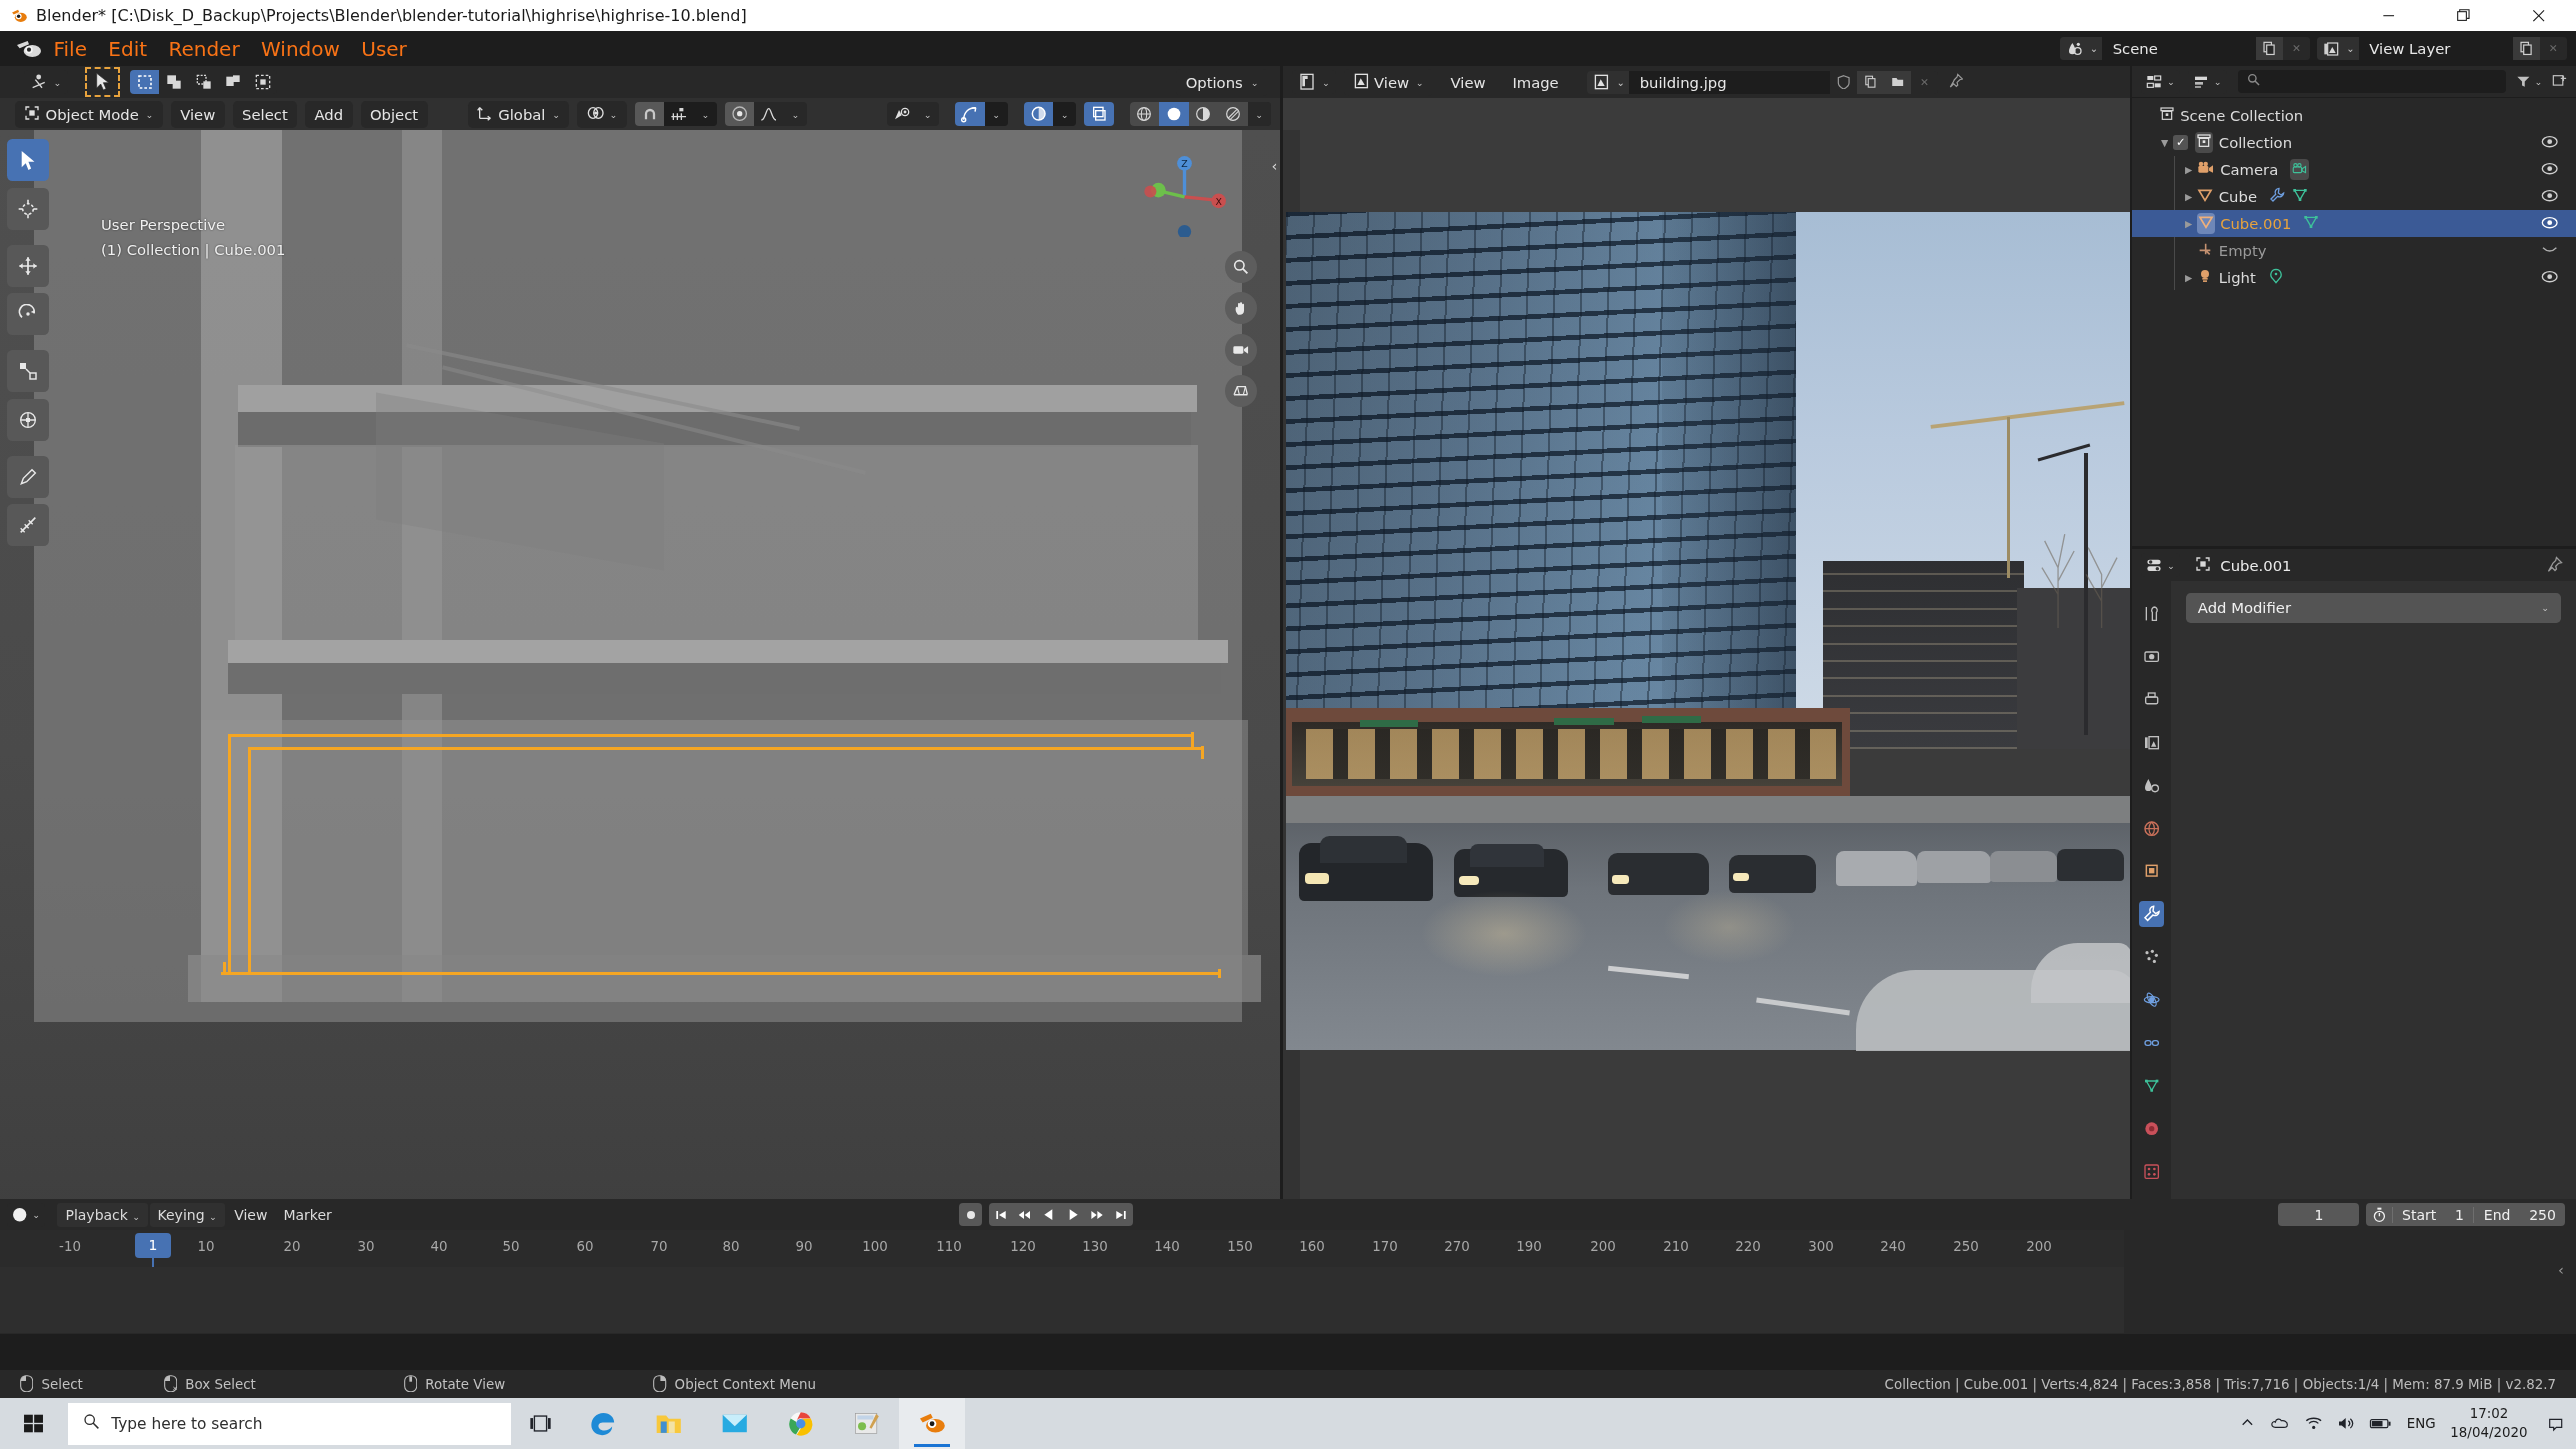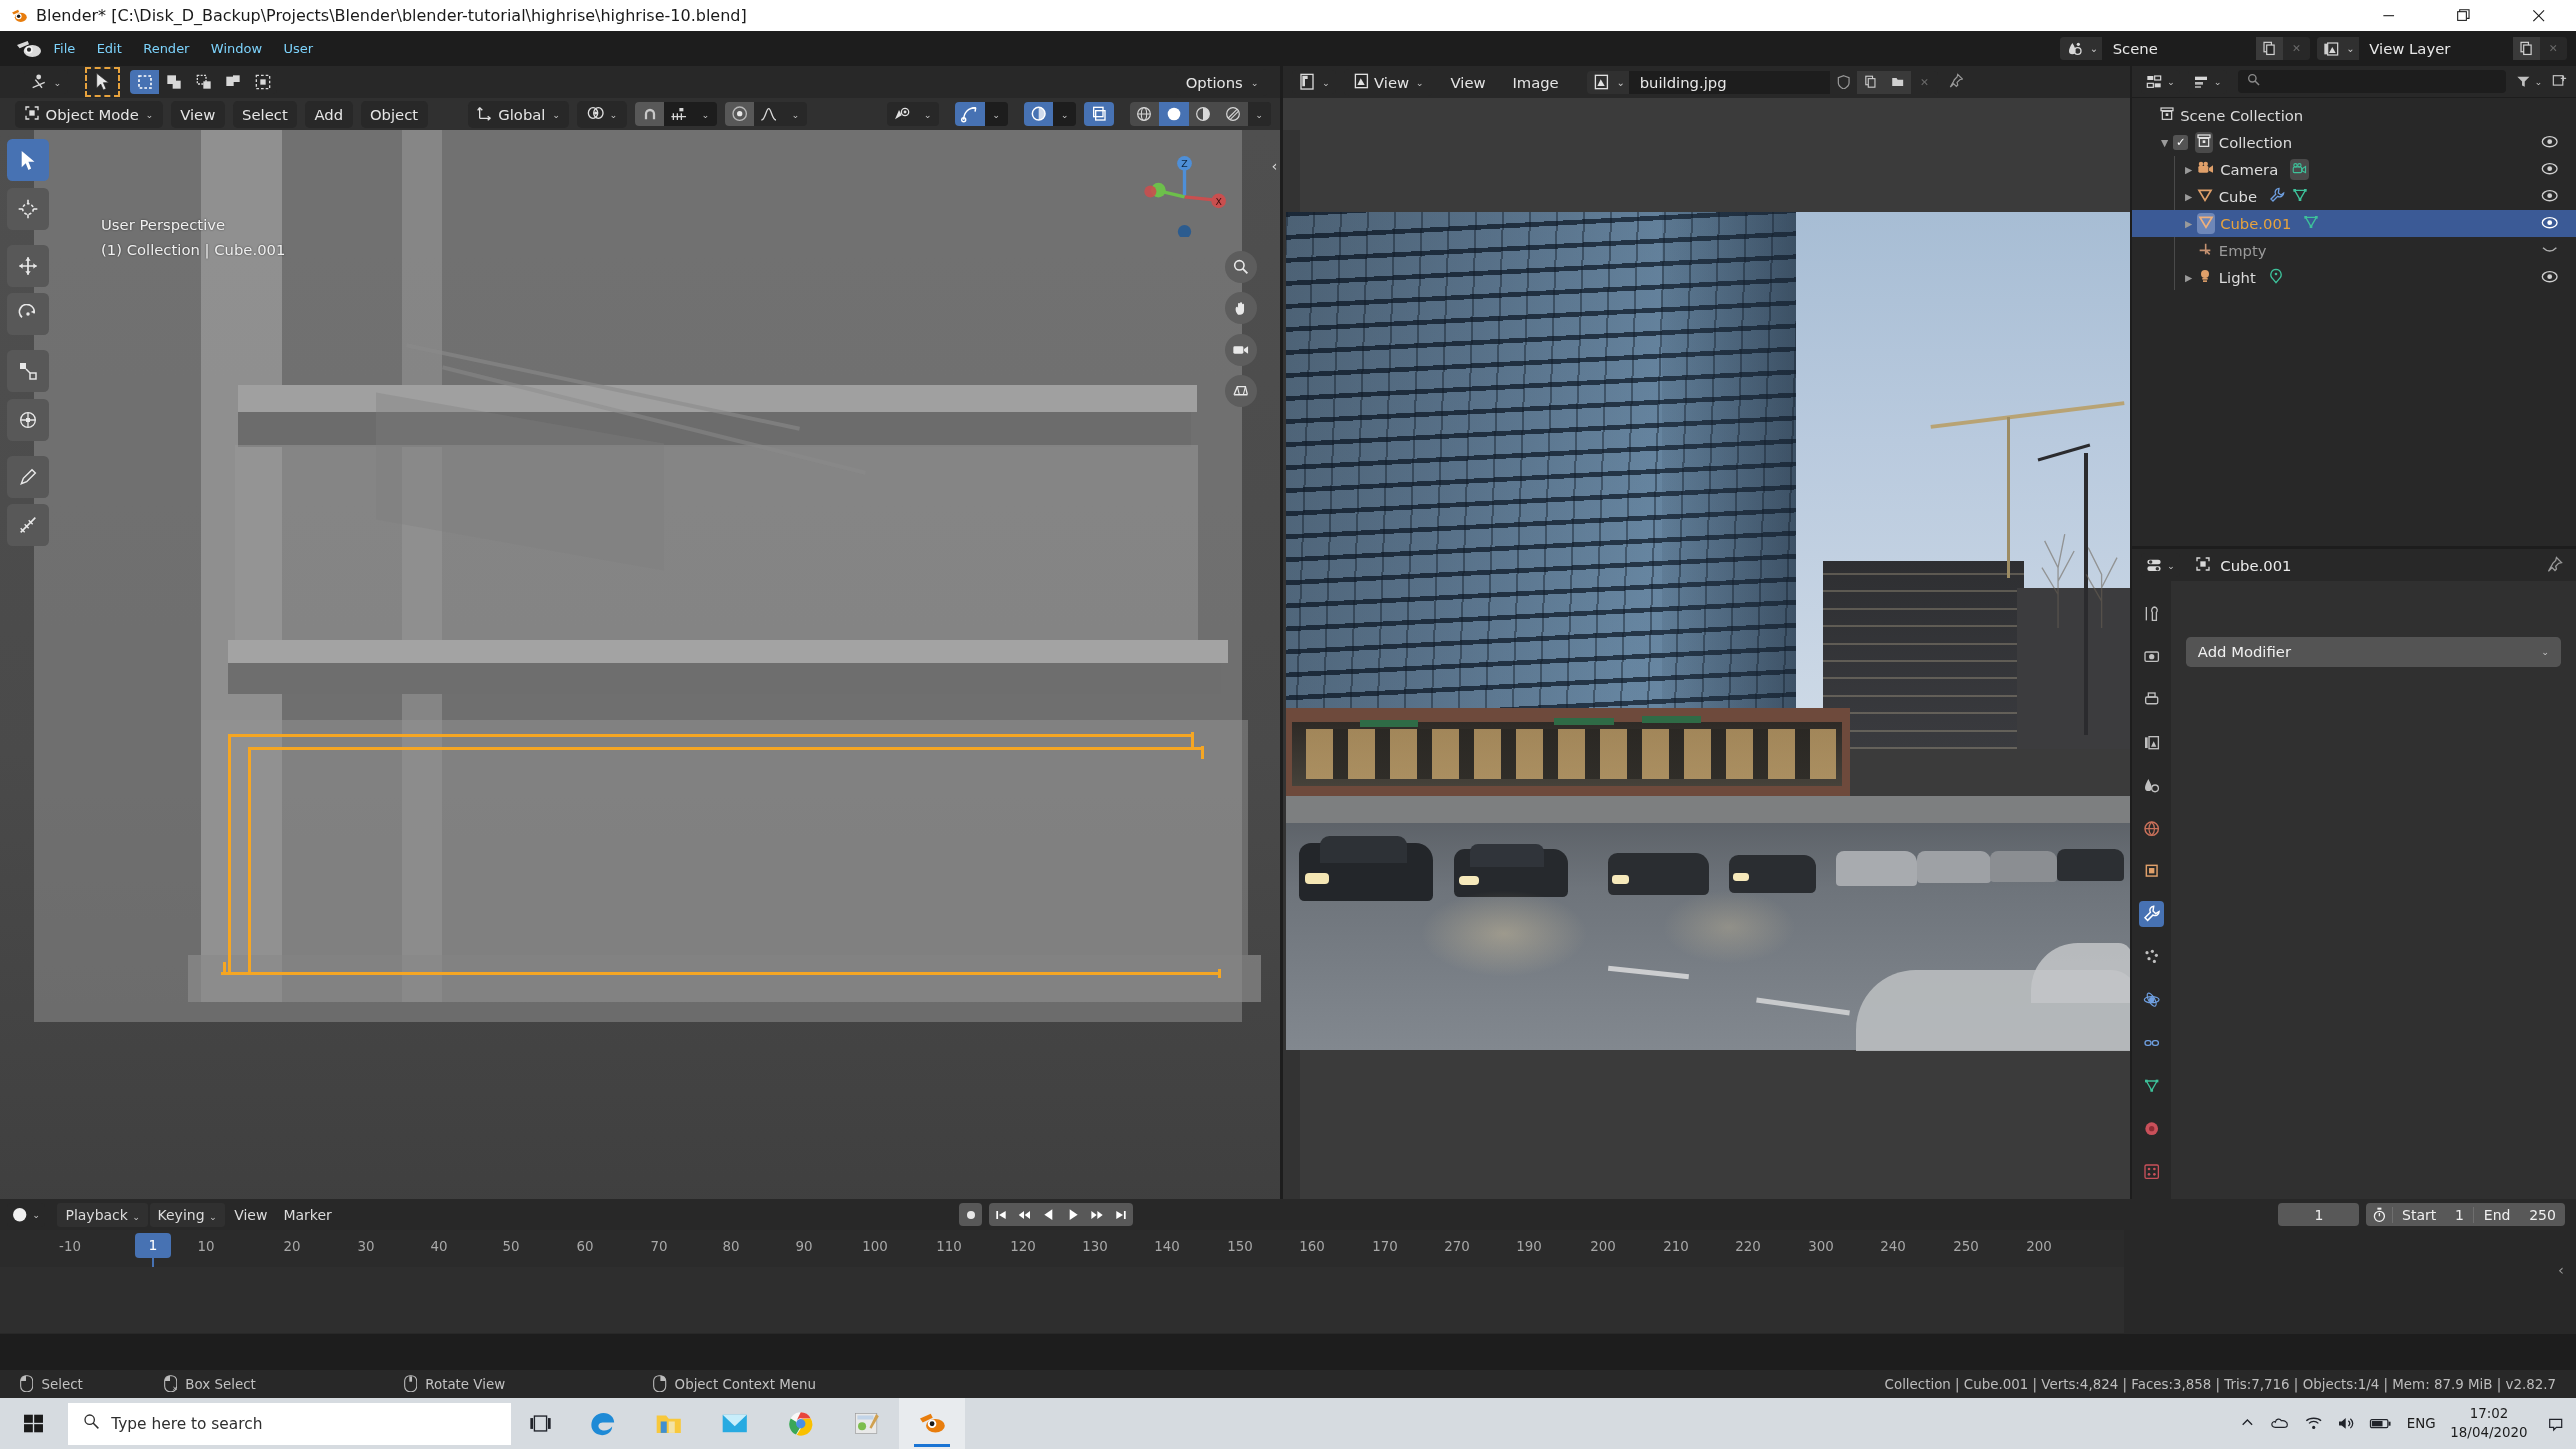--- a/index.html
+++ b/index.html
@@ -31,21 +31,21 @@
   }
   .win-ctrl svg { display: block; }
 
   
   #topbar {
     position: absolute; left: 0; top: 31px; width: 2576px; height: 35px;
     background: #1d1d1d; display: flex; align-items: center;
   }
   #topbar-logo { width: 28px; height: 20px; margin-left: 14.8px; flex: none; }
   .menu-item {
-    font-size: 13px; color: #7dd3fc; padding: 4px 9.4px; margin: 0 1.3px;
+    font-size: 20px; color: #f97316; padding: 4px 9.4px; margin: 0 1.3px;
     white-space: nowrap; border-radius: 2.7px;
   }
   #workspace-tabs { display: flex; align-items: flex-end; height: 35px; margin-left: 17.4px; }
   .ws-tab {
     font-size: 15.4px; color: #9a9a9a; padding: 7.4px 12px 8px 12px;
     background: #282828; margin-right: 2px; white-space: nowrap;
     border-radius: 4.7px 4.7px 0 0; line-height: 1;
   }
   .ws-tab.active { background: #555555; color: #ffffff; }
   .ws-tab.plus { padding: 7.4px 8.7px 8px 8.7px; background: #282828; color: #a8a8a8; }
@@ -194,21 +194,21 @@
     position: absolute; left: 0; top: 32px; width: 39px; bottom: 0; background: #282828;
     display: flex; flex-direction: column; align-items: center; padding-top: 20px; gap: 17.4px;
   }
   .prop-tab { width: 25.5px; height: 25.5px; display: flex; align-items: center; justify-content: center; }
   #prop-body {
     position: absolute; left: 39px; top: 32px; right: 0; bottom: 0; background: #303030;
     padding: 12px 14.8px;
   }
   #add-modifier {
     height: 29.5px; background: #545454; border-radius: 4.7px; display: flex;
-    align-items: center; padding: 0 12px; color: #f0f0f0; font-size: 14.8px; margin-top: 44px;
+    align-items: center; padding: 0 12px; color: #f0f0f0; font-size: 14.8px;
   }
 
   
   #timeline {
     position: absolute; left: 0; top: 1199px; width: 2576px; height: 135px;
     background: #282828;
   }
   #tl-header { height: 31px; display: flex; align-items: center; padding-left: 6.7px; }
   .tl-menu { font-size: 14px; color: #dcdcdc; padding: 4px 8px; }
   .tl-menu.box { background: #303030; border-radius: 3.4px; margin-right: 1.3px; }

